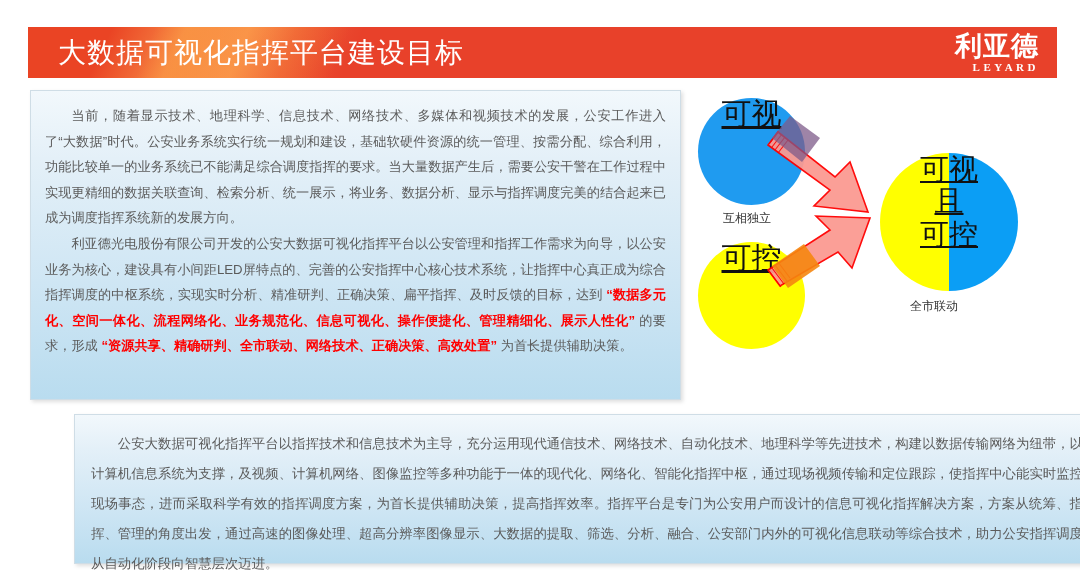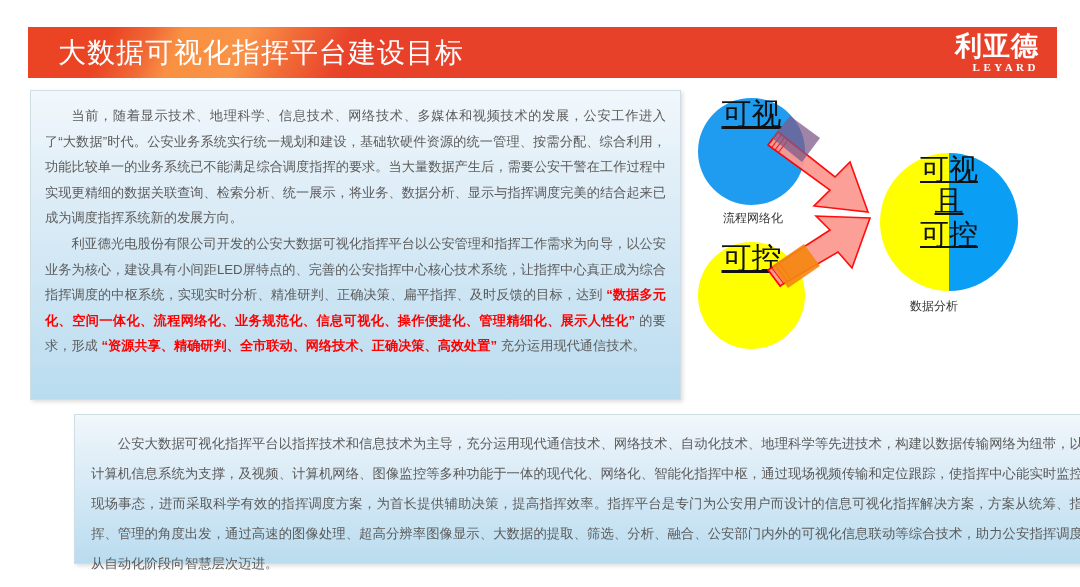--- a/index.html
+++ b/index.html
@@ -197,21 +197,21 @@
 <div id="header-bar">
   <div id="header-title">大数据可视化指挥平台建设目标</div>
   <div id="logo">
     <span id="logo-cn">利亚德</span>
     <span id="logo-en">LEYARD</span>
   </div>
 </div>
 
 <div id="panel-top" class="panel">
   <p class="para">当前，随着显示技术、地理科学、信息技术、网络技术、多媒体和视频技术的发展，公安工作进入了“大数据”时代。公安业务系统实行统一规划和建设，基础软硬件资源的统一管理、按需分配、综合利用，功能比较单一的业务系统已不能满足综合调度指挥的要求。当大量数据产生后，需要公安干警在工作过程中实现更精细的数据关联查询、检索分析、统一展示，将业务、数据分析、显示与指挥调度完美的结合起来已成为调度指挥系统新的发展方向。</p>
-  <p class="para"><span>利亚德光电股份有限公司开发的公安大数据可视化指挥平台以公安管理和指挥工作需求为向导，以公安业务为核心，建设具有小间距LED屏特点的、完善的公安指挥中心核心技术系统，让指挥中心真正成为综合指挥调度的中枢系统，实现实时分析、精准研判、正确决策、扁平指挥、及时反馈的目标，达到 </span><span class="hl">“数据多元化、空间一体化、流程网络化、业务规范化、信息可视化、操作便捷化、管理精细化、展示人性化”</span><span> 的要求，形成 </span><span class="hl">“资源共享、精确研判、全市联动、网络技术、正确决策、高效处置”</span><span> 充分运用现代通信技术。</span></p>
+  <p class="para"><span>利亚德光电股份有限公司开发的公安大数据可视化指挥平台以公安管理和指挥工作需求为向导，以公安业务为核心，建设具有小间距LED屏特点的、完善的公安指挥中心核心技术系统，让指挥中心真正成为综合指挥调度的中枢系统，实现实时分析、精准研判、正确决策、扁平指挥、及时反馈的目标，达到 </span><span class="hl">“数据多元化、空间一体化、流程网络化、业务规范化、信息可视化、操作便捷化、管理精细化、展示人性化”</span><span> 的要求，形成 </span><span class="hl">“资源共享、精确研判、全市联动、网络技术、正确决策、高效处置”</span><span> 为首长提供辅助决策。</span></p>
 </div>
 
 <div id="diagram">
 
   <div id="circle-visible" class="circle">
     <span>可视</span>
   </div>
 
   <div id="circle-controllable" class="circle">
     <span>可控</span>
@@ -243,19 +243,19 @@
   </svg>
 
   <div id="circle-merged" class="circle">
     <div>
       <span class="merged-text">可视</span>
       <span class="merged-text">且</span>
       <span class="merged-text">可控</span>
     </div>
   </div>
 
-  <div id="caption-independent" class="caption">流程网络化</div>
-  <div id="caption-fusion" class="caption">数据分析</div>
+  <div id="caption-independent" class="caption">互相独立</div>
+  <div id="caption-fusion" class="caption">全市联动</div>
 </div>
 
 <div id="panel-bottom" class="panel">
   <p class="para">公安大数据可视化指挥平台以指挥技术和信息技术为主导，充分运用现代通信技术、网络技术、自动化技术、地理科学等先进技术，构建以数据传输网络为纽带，以计算机信息系统为支撑，及视频、计算机网络、图像监控等多种功能于一体的现代化、网络化、智能化指挥中枢，通过现场视频传输和定位跟踪，使指挥中心能实时监控现场事态，进而采取科学有效的指挥调度方案，为首长提供辅助决策，提高指挥效率。指挥平台是专门为公安用户而设计的信息可视化指挥解决方案，方案从统筹、指挥、管理的角度出发，通过高速的图像处理、超高分辨率图像显示、大数据的提取、筛选、分析、融合、公安部门内外的可视化信息联动等综合技术，助力公安指挥调度从自动化阶段向智慧层次迈进。</p>
 </div>
 
 </body></html>

